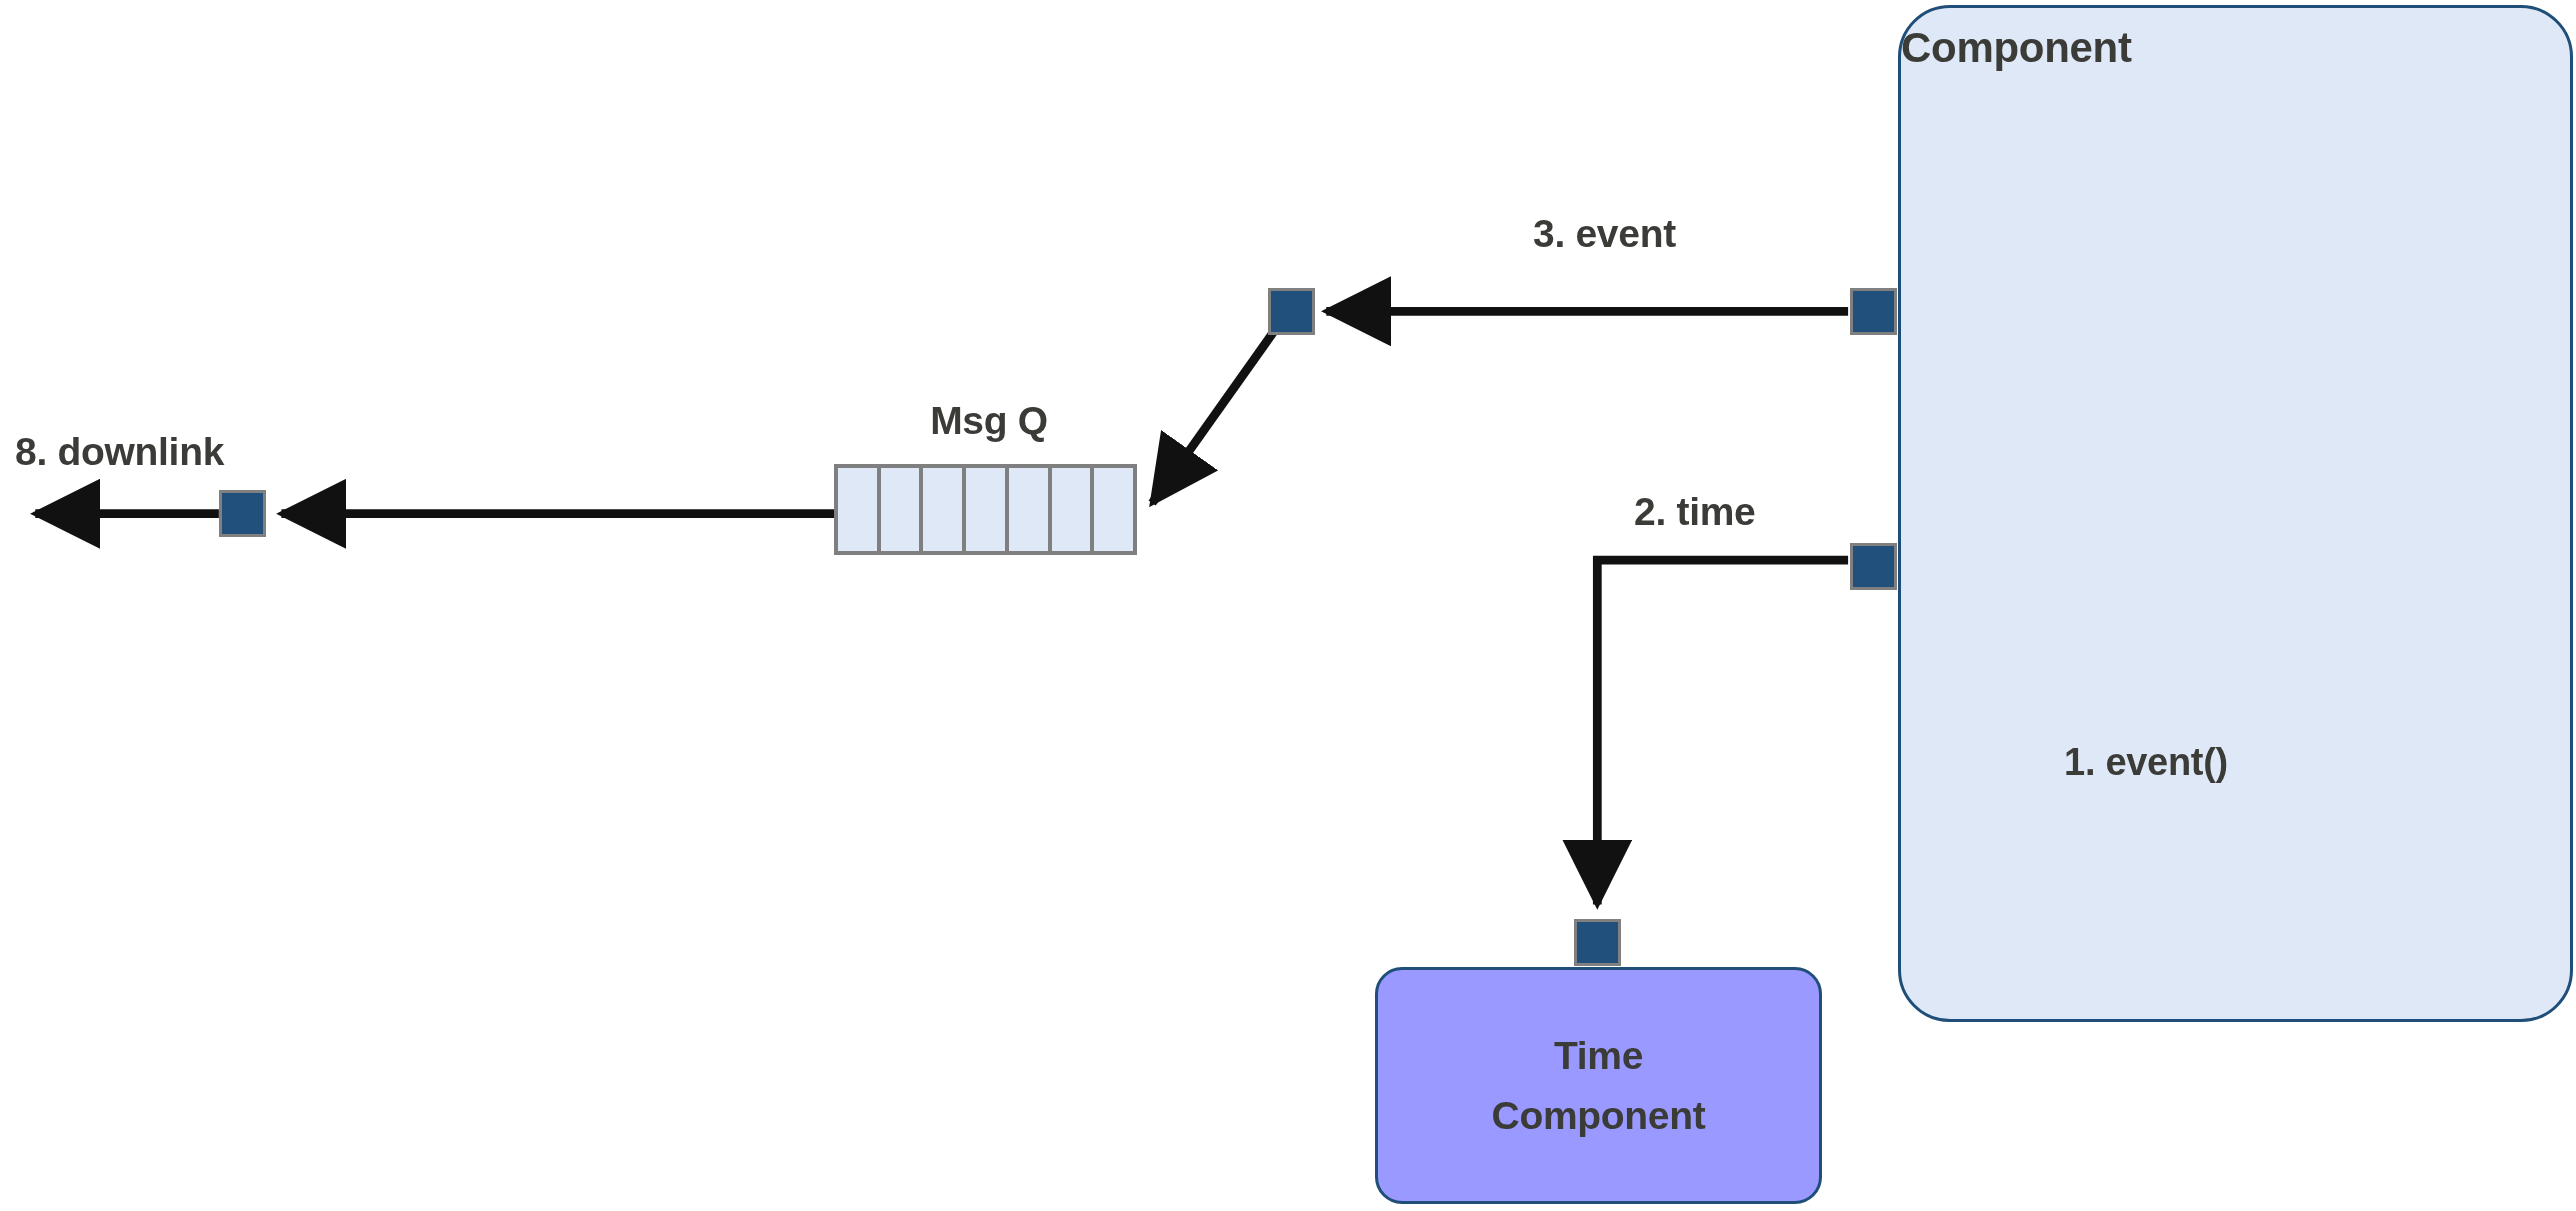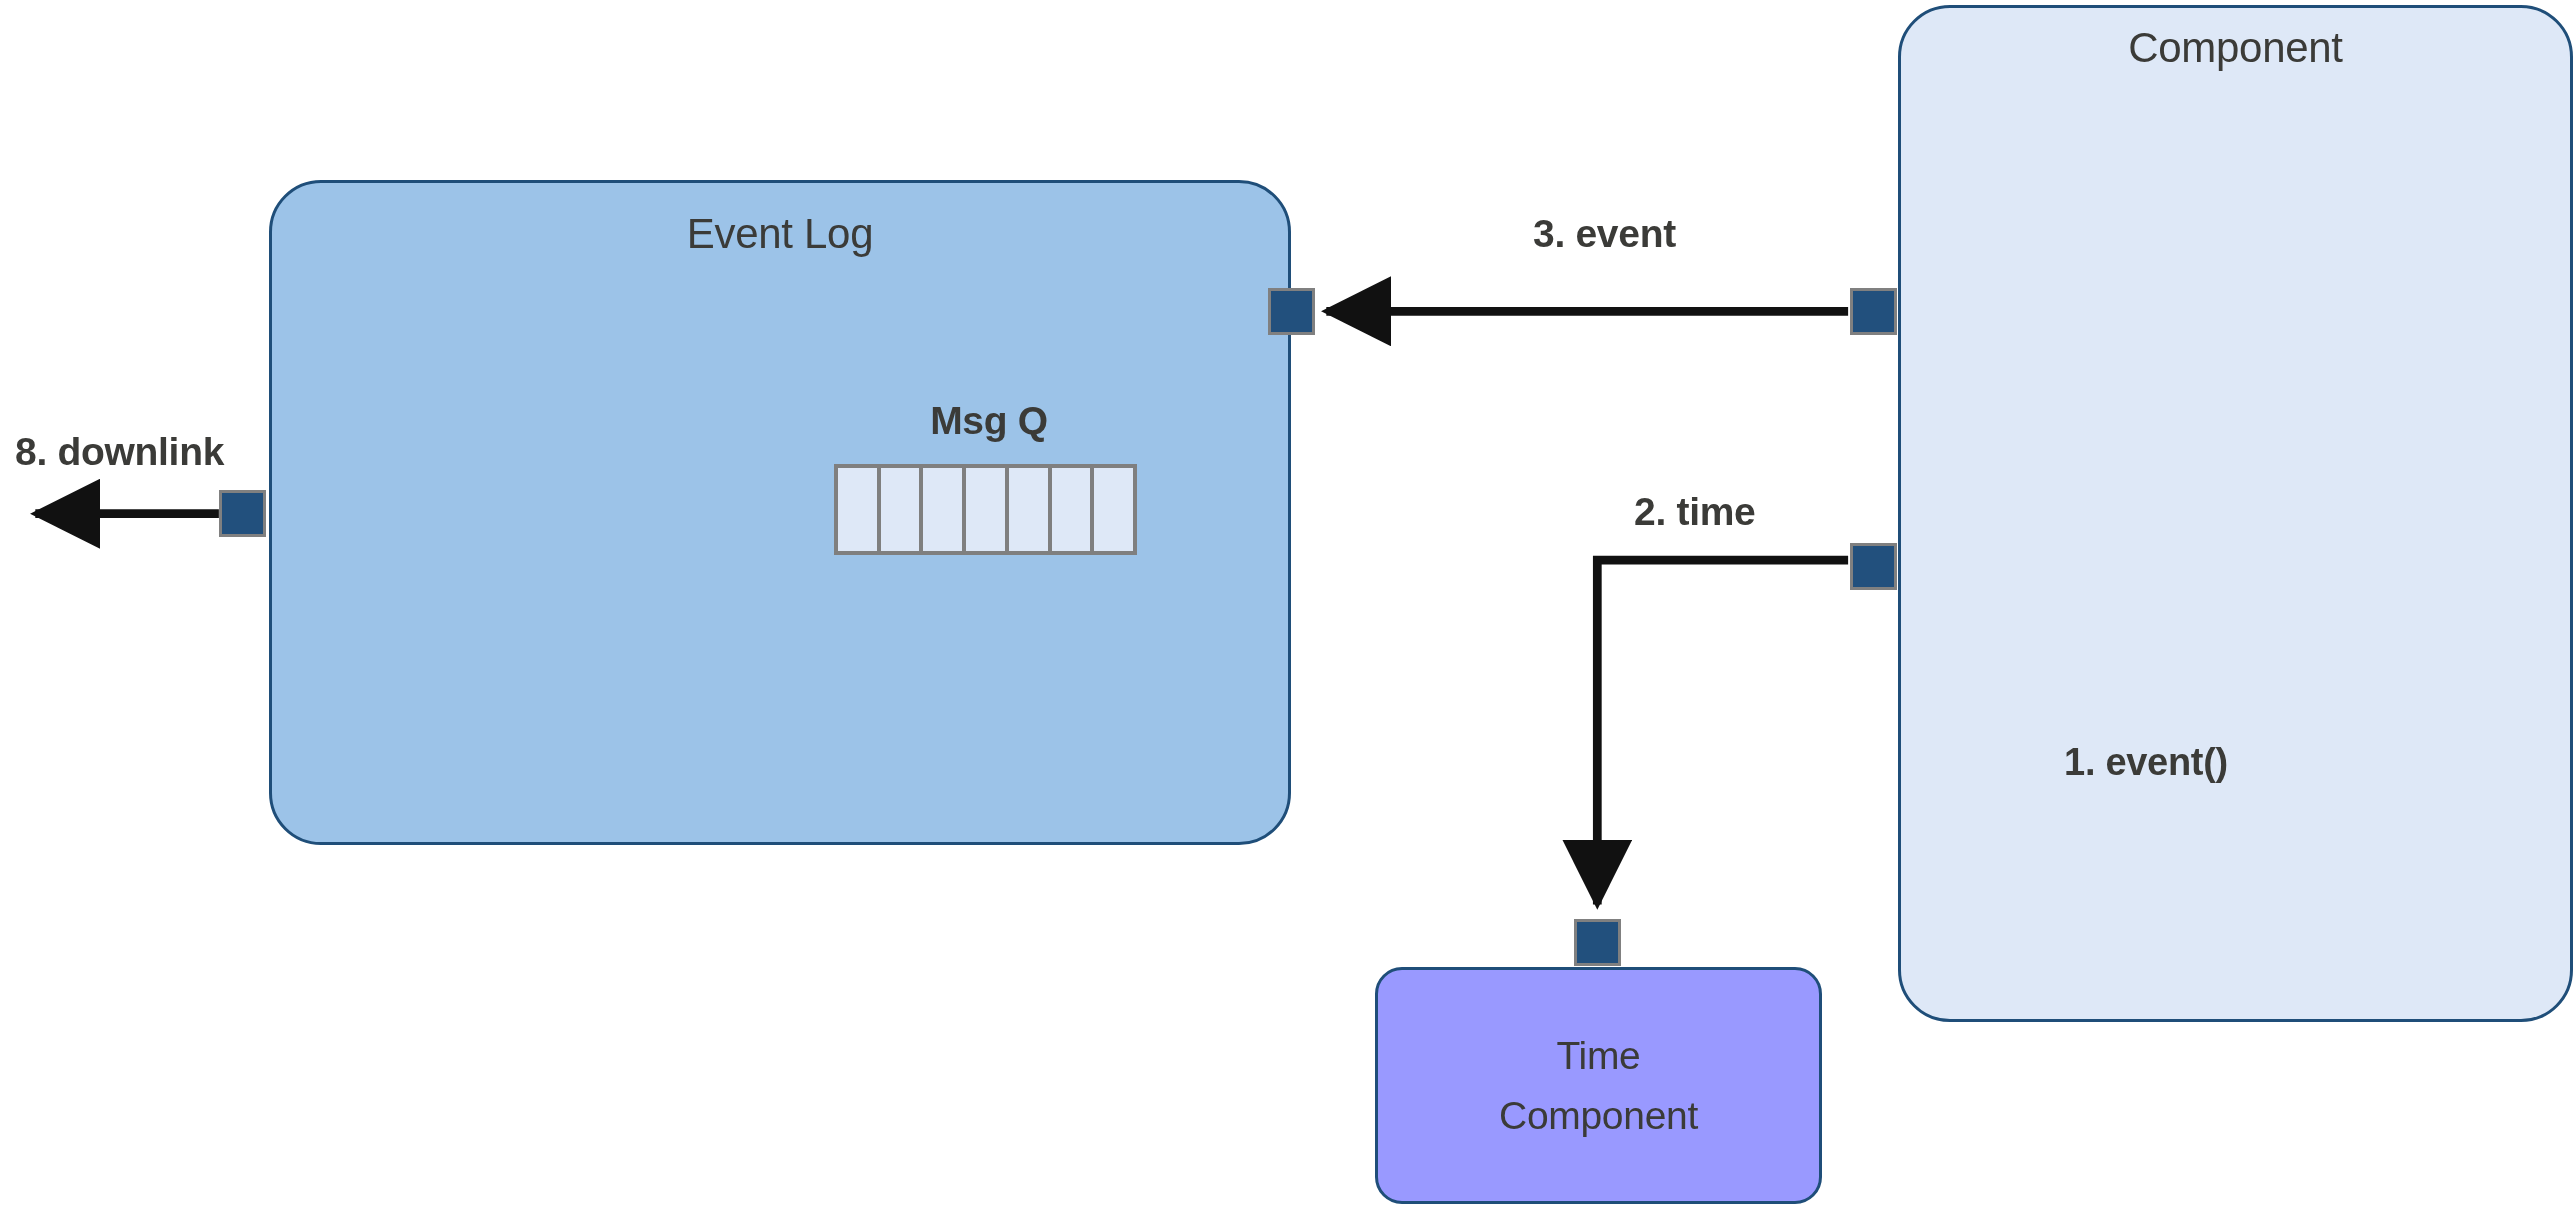--- a/index.html
+++ b/index.html
@@ -21,22 +21,22 @@
     left:1898px;top:5.4px;width:675px;height:1017px;
     background:#DEE8F7;border:3.4px solid #1F4E79;border-radius:52px;
   }
   .box-timecomponent{
     left:1375px;top:967px;width:447px;height:237px;
     background:#9999FF;border:3.4px solid #1F4E79;border-radius:27px;
   }
 
   
   .box-title{
-    position:absolute;left:0;right:0;text-align:center;
-    color:#3B3B38;font-weight:normal;letter-spacing:-0.3px;
+    position:absolute;left:0;right:0;
+    color:#3B3B38;font-weight:bold;letter-spacing:-0.3px;
   }
   .title-eventlog{top:27px;font-size:42px;}
   .title-component{top:16px;font-size:42px;}
   .title-timecomponent{
     top:0;bottom:0;display:flex;flex-direction:column;
     align-items:center;justify-content:center;
     font-size:39px;line-height:1.12;gap:16px;
   }
 
   
@@ -91,23 +91,20 @@
     <line x1="2748" y1="463" x2="1972" y2="463" stroke="#111111" stroke-width="13" marker-end="url(#arrowhead)"></line>
 
     <line x1="1916" y1="462" x2="1713" y2="748" stroke="#111111" stroke-width="13" marker-end="url(#arrowhead)"></line>
 
     <line x1="1246" y1="764" x2="418" y2="764" stroke="#111111" stroke-width="13" marker-end="url(#arrowhead)"></line>
     <line x1="325" y1="764" x2="52" y2="764" stroke="#111111" stroke-width="13" marker-end="url(#arrowhead)"></line>
 
     <polyline points="2748,833 2375,833 2375,1345" fill="none" stroke="#111111" stroke-width="13" marker-end="url(#arrowhead)"></polyline>
   </svg>
 
-  <div class="box box-eventlog">
-    <div class="box-title title-eventlog">Event Log</div>
-  </div>
 
   <div class="label label-msgq">Msg Q</div>
 
   <div class="msgq">
     <div class="msgq-cell"></div>
     <div class="msgq-cell"></div>
     <div class="msgq-cell"></div>
     <div class="msgq-cell"></div>
     <div class="msgq-cell"></div>
     <div class="msgq-cell"></div>

